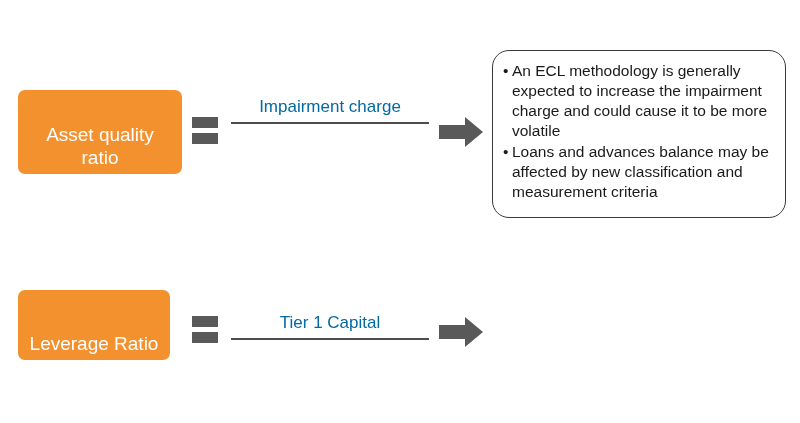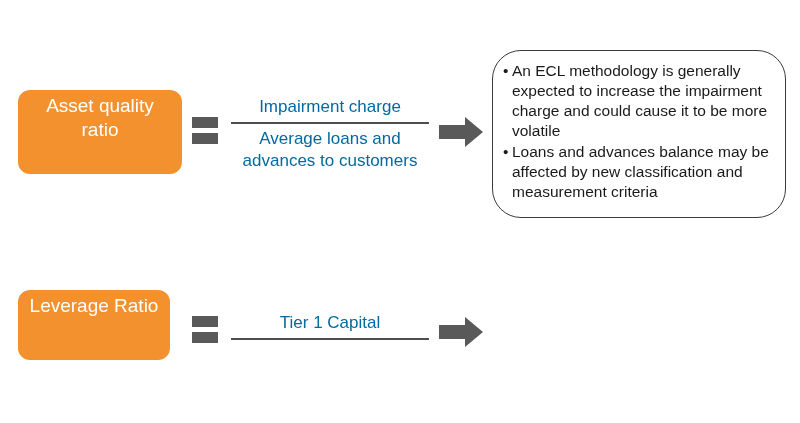--- a/index.html
+++ b/index.html
@@ -18,23 +18,23 @@
 
   .canvas {
     position: absolute;
     inset: 0;
   }
 
   
   .metric-box {
     position: absolute;
     background: #F2912E;
-    border-radius: 12px;
+    border-radius: 7px;
     display: flex;
-    align-items: flex-start;
+    align-items: flex-end;
     justify-content: center;
     text-align: center;
     color: #ffffff;
     font-size: 19px;
     line-height: 1.25;
     padding: 4px 10px;
     box-sizing: border-box;
   }
   #metric-box-1 { left: 18px;  top: 90px;  width: 164px; height: 84px; }
   #metric-box-2 { left: 18px;  top: 290px; width: 152px; height: 70px; }
@@ -85,21 +85,21 @@
     width: 44px;
     height: 34px;
   }
   #arrow-1 { left: 439px; top: 115px; }
   #arrow-2 { left: 439px; top: 315px; }
 
   
   .callout {
     position: absolute;
     border: 1.6px solid #3a3a3a;
-    border-radius: 29px;
+    border-radius: 17px;
     background: #ffffff;
     box-sizing: border-box;
     padding: 10px 12px 10px 10px;
   }
   #callout-1 { left: 492px; top: 50px;  width: 294px; height: 168px; }
   #callout-2 { left: 492px; top: 272px; width: 294px; height: 120px; }
 
   .callout ul {
     margin: 0;
     padding: 0;
@@ -132,21 +132,20 @@
   </div>
 
   <div class="equals-sign" id="equals-1">
     <span class="bar-top"></span>
     <span class="bar-bottom"></span>
   </div>
 
   <div class="fraction" id="fraction-1">
     <span class="fraction-numerator">Impairment charge</span>
     <span class="fraction-bar"></span>
-    <span class="fraction-denominator">Average loans and advances to customers</span>
   </div>
 
   <div class="block-arrow" id="arrow-1">
     <svg width="44" height="34" viewBox="0 0 44 34" aria-hidden="true">
       <polygon points="0,10 26,10 26,2 44,17 26,32 26,24 0,24" fill="#595959"></polygon>
     </svg>
   </div>
 
   <div class="callout" id="callout-1">
     <ul>

